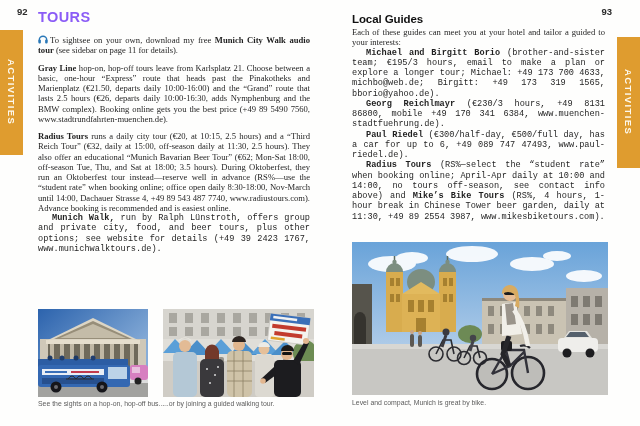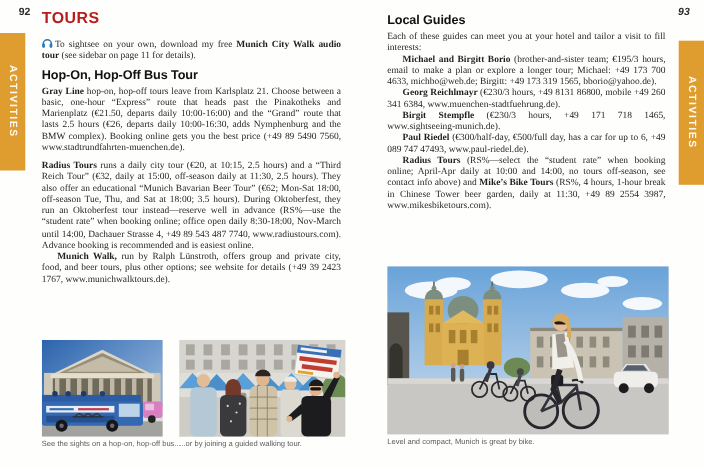--- a/index.html
+++ b/index.html
@@ -29,46 +29,46 @@
   }
   .tab-left  { left: 0;  top: 30px; height: 125px; }
   .tab-right { right: 0; top: 37px; height: 131px; }
   
   .pageno {
     position: absolute; top: 6px;
     font-family: "Liberation Sans", sans-serif;
     font-weight: bold; font-size: 9.5px; color: #2a2a2a;
   }
   .pageno-left  { left: 17px; }
-  .pageno-right { right: 13px; font-style: italic; }
+  .pageno-right { right: 28px; }
   
   .col { position: absolute; }
   .col-left  { left: 38px;  top: 9px;  width: 272px; }
   .col-right { left: 352px; top: 13px; width: 253px; }
   .title {
     font-family: "Liberation Sans", sans-serif;
     font-weight: bold; font-size: 14.5px;
     letter-spacing: 0.4px;
-    color: #b91c1c;
+    color: #8b5cf6;
     margin: 0 0 10px 0;
   }
   .h2 {
     font-family: "Liberation Sans", sans-serif;
     font-weight: bold; font-size: 11.5px;
     color: #111;
     margin: 7px 0 2px 0;
     letter-spacing: -0.1px;
   }
   .para {
     font-size: 8.6px; line-height: 10.25px;
     text-align: justify;
     margin: 0;
   }
   .para.mb { margin-bottom: 7px; }
-  .indent { text-indent: 14px; }
+  .indent { text-indent: 14px; font-family: Liberation Mono, monospace; }
   .b { font-weight: bold; }
   .audio-icon { display: inline-block; width: 10px; height: 9px; vertical-align: -1px; margin-right: 2px; }
   
   .photo { position: absolute; overflow: hidden; background: #ddd; }
   .photo svg { display: block; }
   #photo-bus  { left: 38px;  top: 309px; width: 110px; height: 88px; }
   #photo-walk { left: 163px; top: 309px; width: 151px; height: 88px; }
   #photo-bike { left: 352px; top: 242px; width: 256px; height: 153px; }
   .caption {
     position: absolute;
@@ -100,21 +100,20 @@
     <p class="para mb">
       <span class="audio-icon">
         <svg width="10" height="9" viewBox="0 0 12 11">
           <path d="M1.5,9 V5.8 A4.5,4.3 0 0 1 10.5,5.8 V9" fill="none" stroke="#2a78b8" stroke-width="1.7"></path>
           <rect x="0.4" y="5.6" width="3" height="4.8" rx="1.2" fill="#2a78b8"></rect>
           <rect x="8.6" y="5.6" width="3" height="4.8" rx="1.2" fill="#2a78b8"></rect>
         </svg>
       </span><span>To sightsee on your own, download my free </span><span class="b">Munich City Walk audio tour</span><span> (see sidebar on page 11 for details).</span>
     </p>
 
-    <div class="h2">Hop-On, Hop-Off Bus Tour</div>
     <p class="para mb">
       <span class="b">Gray Line</span><span> hop-on, hop-off tours leave from Karlsplatz 21. Choose between a basic, one-hour “Express” route that heads past the Pinakotheks and Marienplatz (€21.50, departs daily 10:00-16:00) and the “Grand” route that lasts 2.5 hours (€26, departs daily 10:00-16:30, adds Nymphenburg and the BMW complex). Booking online gets you the best price (+49 89 5490 7560, www.stadtrundfahrten-muenchen.de).</span>
     </p>
 
     <p class="para">
       <span class="b">Radius Tours</span><span> runs a daily city tour (€20, at 10:15, 2.5 hours) and a “Third Reich Tour” (€32, daily at 15:00, off-season daily at 11:30, 2.5 hours). They also offer an educational “Munich Bavarian Beer Tour” (€62; Mon-Sat 18:00, off-season Tue, Thu, and Sat at 18:00; 3.5 hours). During Oktoberfest, they run an Oktoberfest tour instead—reserve well in advance (RS%—use the “student rate” when booking online; office open daily 8:30-18:00, Nov-March until 14:00, Dachauer Strasse 4, +49 89 543 487 7740, www.radiustours.com). Advance booking is recommended and is easiest online.</span>
     </p>
     <p class="para indent">
       <span class="b">Munich Walk,</span><span> run by Ralph Lünstroth, offers group and private city, food, and beer tours, plus other options; see website for details (+49 39 2423 1767, www.munichwalktours.de).</span>
     </p>
@@ -280,30 +279,27 @@
         <circle cx="100" cy="72" r="2.8" fill="#e2b68f"></circle>
       </g>
     </svg>
   </div>
 
   <div class="caption" id="cap-bus">See the sights on a hop-on, hop-off bus...</div>
   <div class="caption" id="cap-walk">...or by joining a guided walking tour.</div>
 
   <div class="col col-right">
     <div class="h2" style="margin-top:0">Local Guides</div>
-    <p class="para">Each of these guides can meet you at your hotel and tailor a visit to fill interests:</p>
+    <p class="para">Each of these guides can meet you at your hotel and tailor a guided to your interests:</p>
 
     <p class="para indent">
       <span class="b">Michael and Birgitt Borio</span><span> (brother-and-sister team; €195/3 hours, email to make a plan or explore a longer tour; Michael: +49 173 700 4633, michbo@web.de; Birgitt: +49 173 319 1565, bborio@yahoo.de).</span>
     </p>
     <p class="para indent">
-      <span class="b">Georg Reichlmayr</span><span> (€230/3 hours, +49 8131 86800, mobile +49 260 341 6384, www.muenchen-stadtfuehrung.de).</span>
-    </p>
-    <p class="para indent">
-      <span class="b">Birgit Stempfle</span><span> (€230/3 hours, +49 171 718 1465, www.sightseeing-munich.de).</span>
+      <span class="b">Georg Reichlmayr</span><span> (€230/3 hours, +49 8131 86800, mobile +49 170 341 6384, www.muenchen-stadtfuehrung.de).</span>
     </p>
     <p class="para indent">
       <span class="b">Paul Riedel</span><span> (€300/half-day, €500/full day, has a car for up to 6, +49 089 747 47493, www.paul-riedel.de).</span>
     </p>
 
     <p class="para indent">
       <span class="b">Radius Tours</span><span> (RS%—select the “student rate” when booking online; April-Apr daily at 10:00 and 14:00, no tours off-season, see contact info above) and </span><span class="b">Mike’s Bike Tours</span><span> (RS%, 4 hours, 1-hour break in Chinese Tower beer garden, daily at 11:30, +49 89 2554 3987, www.mikesbiketours.com).</span>
     </p>
   </div>
 

